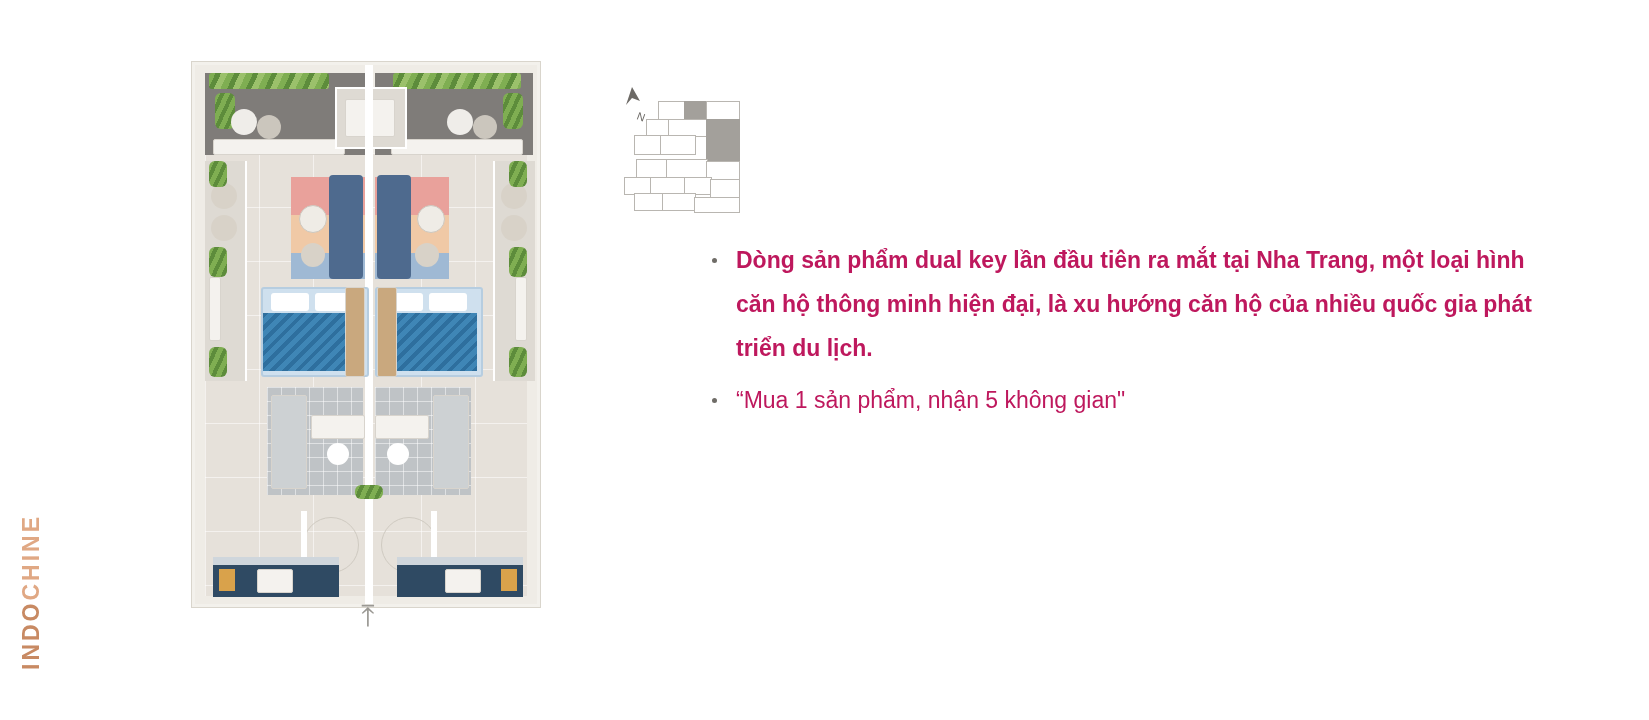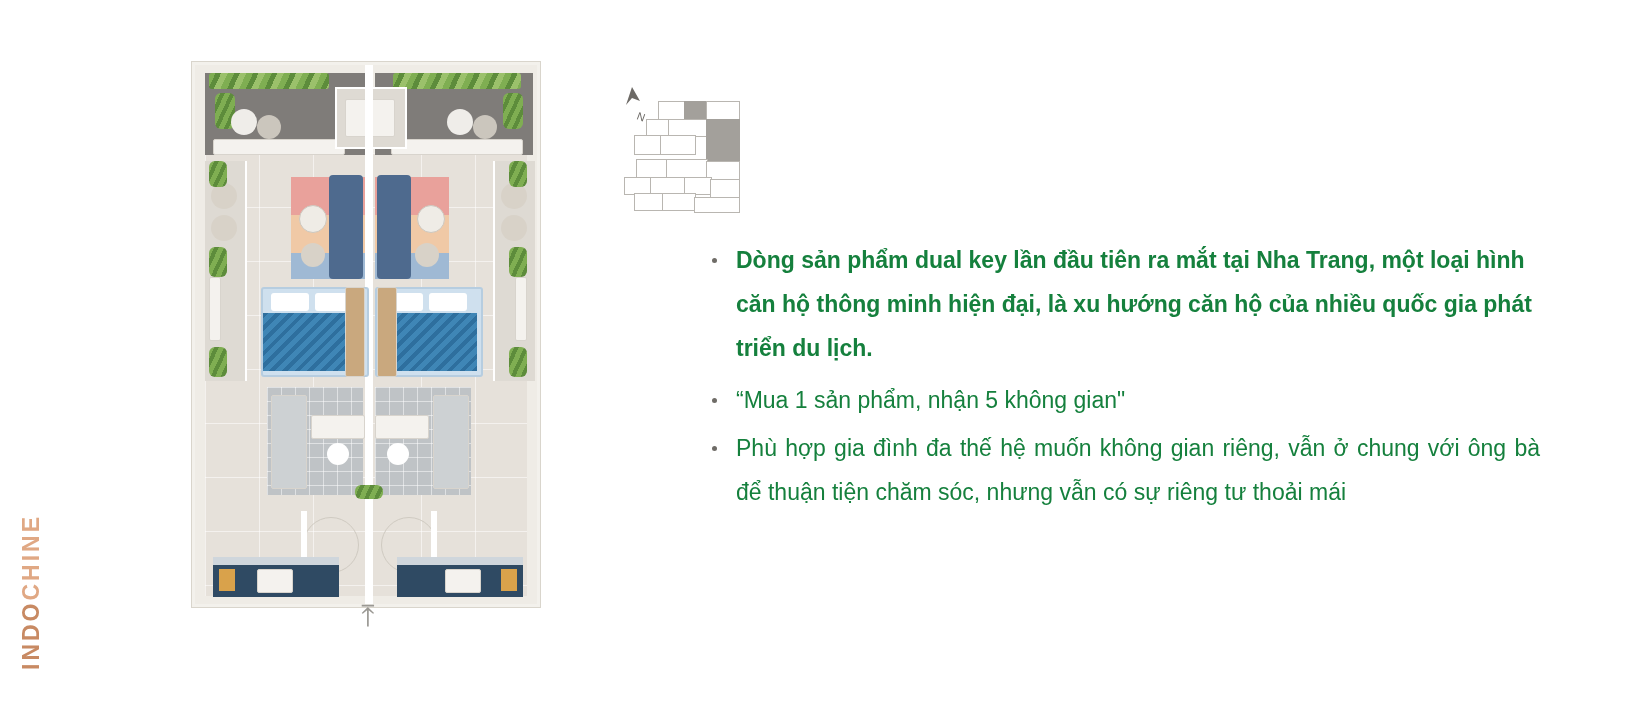--- a/index.html
+++ b/index.html
@@ -142,21 +142,21 @@
     width: 840px;
   }
   ul.bullets {
     list-style: none;
     margin: 0;
     padding: 0;
   }
   ul.bullets li {
     position: relative;
     padding-left: 36px;
-    color: #15803d;
+    color: #be185d;
     font-size: 23px;
     line-height: 44px;
   }
   ul.bullets li::before {
     content: "";
     position: absolute;
     left: 12px;
     top: 20px;
     width: 5px;
     height: 5px;
@@ -299,15 +299,14 @@
   <div class="km-cell" style="left:90px;top:94px;width:28px;height:18px;"></div>
   <div class="km-cell" style="left:14px;top:108px;width:28px;height:16px;"></div>
   <div class="km-cell" style="left:42px;top:108px;width:32px;height:16px;"></div>
   <div class="km-cell" style="left:74px;top:112px;width:44px;height:14px;"></div>
 </div>
 
 <div class="content">
   <ul class="bullets">
     <li class="lead">Dòng sản phẩm dual key lần đầu tiên ra mắt tại Nha Trang, một loại hình căn hộ thông minh hiện đại, là xu hướng căn hộ của nhiều quốc gia phát triển du lịch.</li>
     <li class="item-2">“Mua 1 sản phẩm, nhận 5 không gian"</li>
-    <li class="justify">Phù hợp gia đình đa thế hệ muốn không gian riêng, vẫn ở chung với ông bà để thuận tiện chăm sóc, nhưng vẫn có sự riêng tư thoải mái</li>
   </ul>
 </div>
 
 </body></html>

